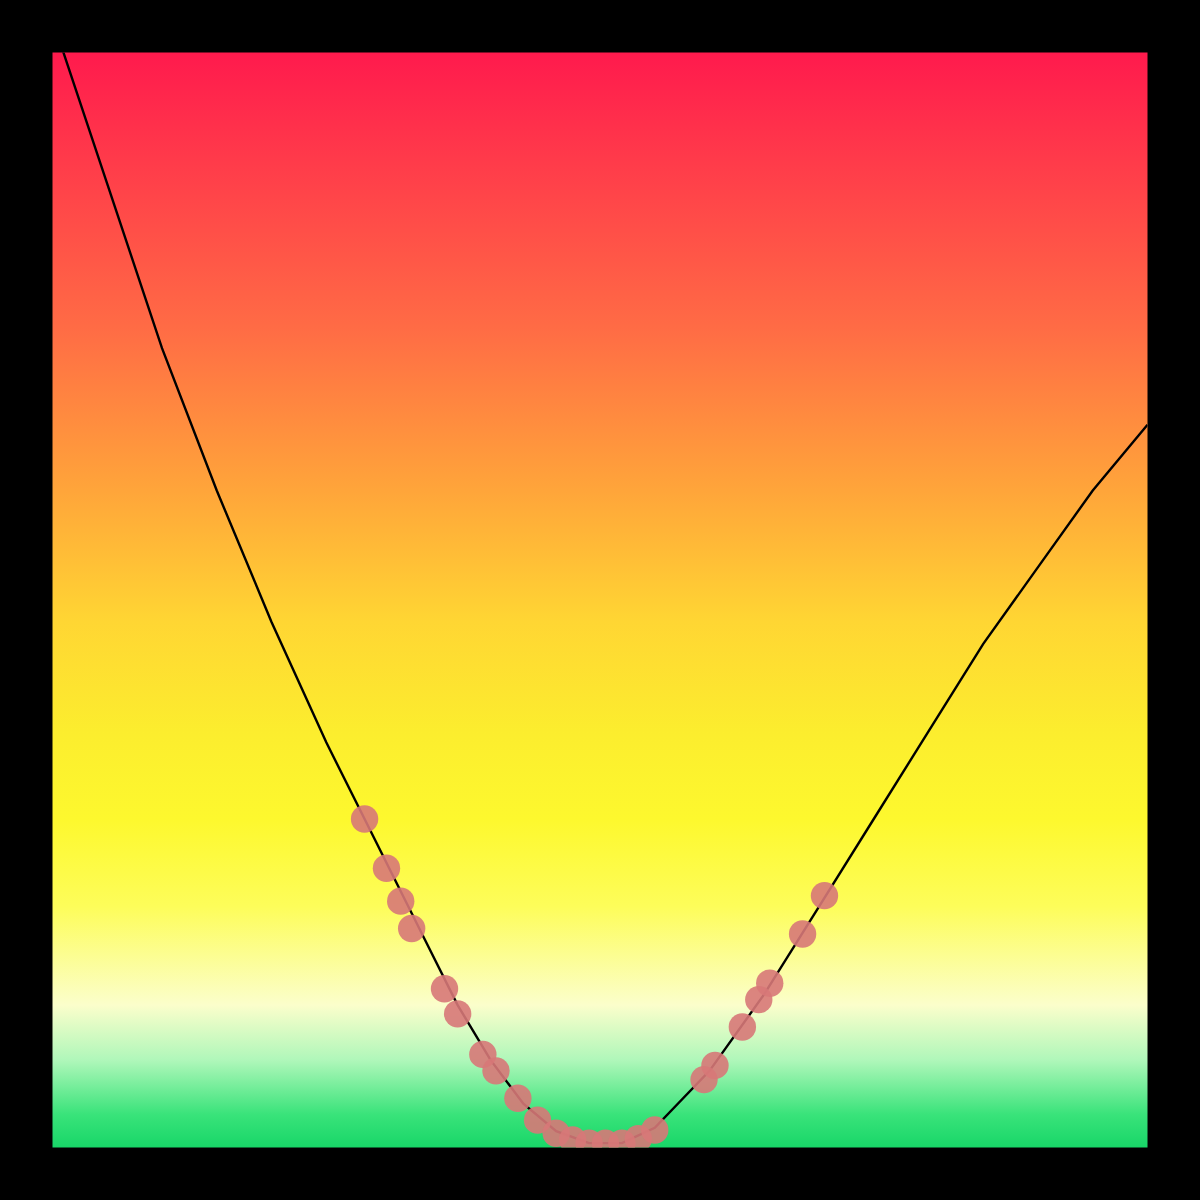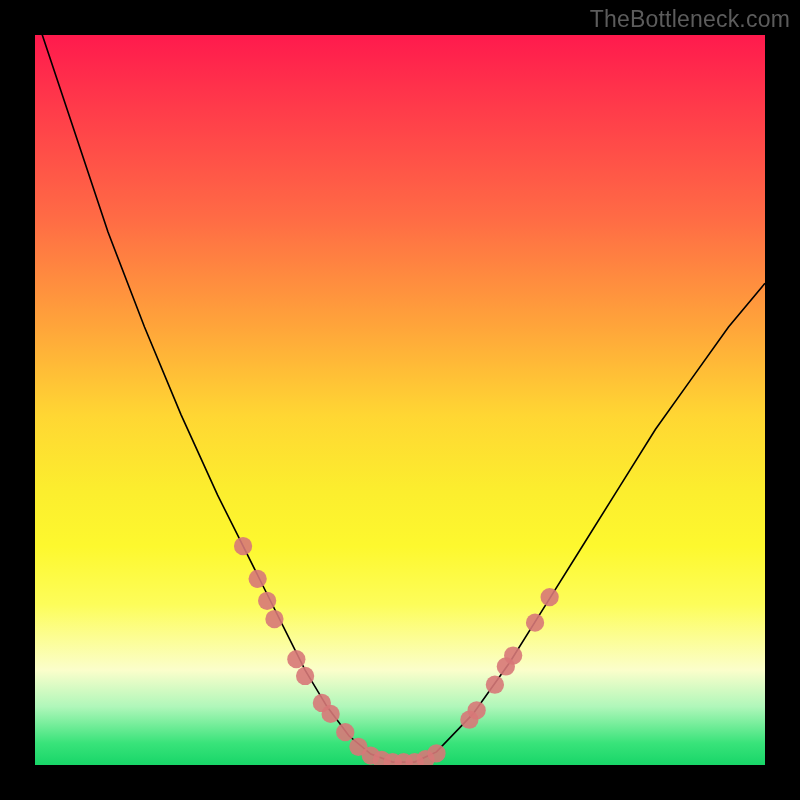--- a/index.html
+++ b/index.html
@@ -88,14 +88,13 @@
         <circle cx="59.50" cy="93.80" r="1.25" fill="#d77878" fill-opacity="0.9"></circle>
         <circle cx="60.50" cy="92.50" r="1.25" fill="#d77878" fill-opacity="0.9"></circle>
         <circle cx="63.00" cy="89.00" r="1.25" fill="#d77878" fill-opacity="0.9"></circle>
         <circle cx="64.50" cy="86.50" r="1.25" fill="#d77878" fill-opacity="0.9"></circle>
         <circle cx="65.50" cy="85.00" r="1.25" fill="#d77878" fill-opacity="0.9"></circle>
         <circle cx="68.50" cy="80.50" r="1.25" fill="#d77878" fill-opacity="0.9"></circle>
         <circle cx="70.50" cy="77.00" r="1.25" fill="#d77878" fill-opacity="0.9"></circle>
       </g>
   </svg>
 
-  <div class="watermark">TheBottleneck.com</div>
 </div>
 
 </body></html>

